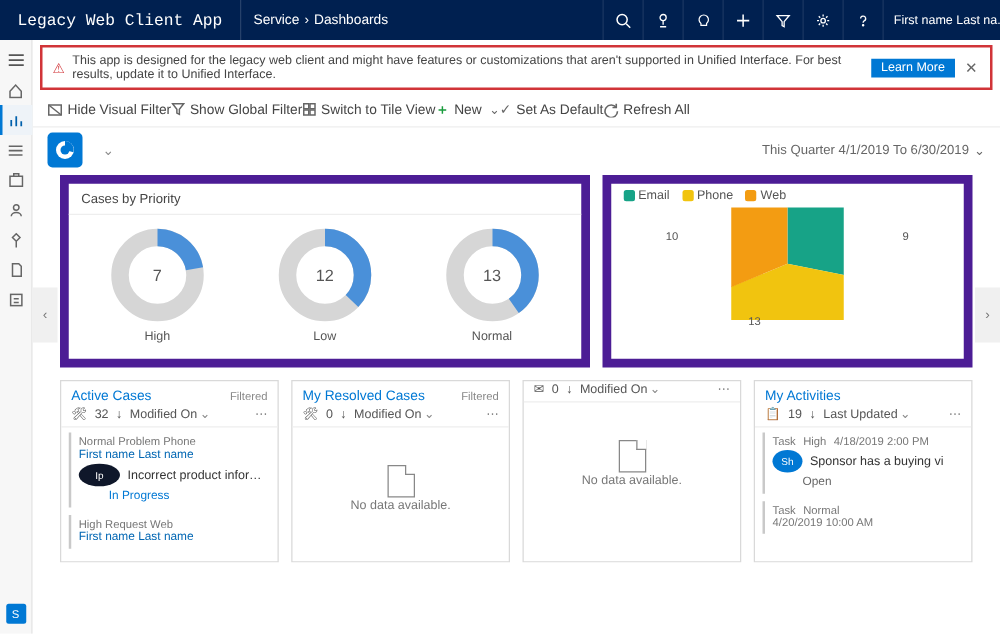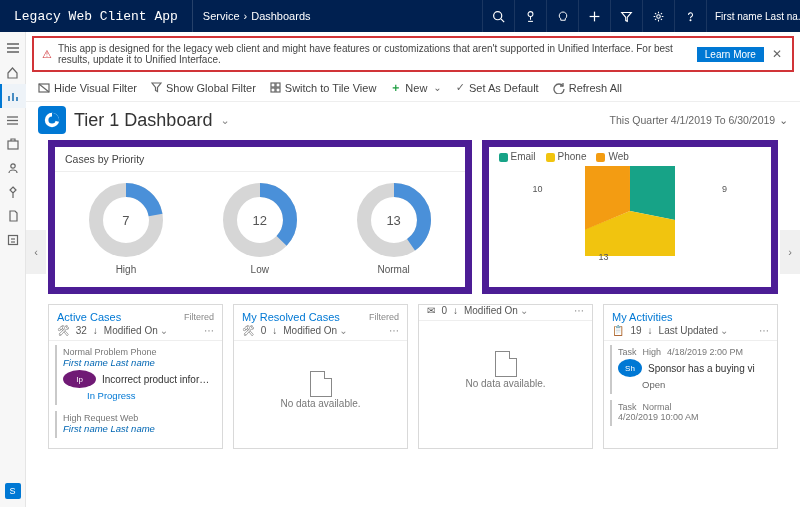--- a/index.html
+++ b/index.html
@@ -17,21 +17,21 @@
   .rail .r-icon { width: 26px; height: 24px; display: flex; align-items: center; justify-content: center; color: #555; cursor: pointer; }
   .rail .r-icon.active { border-left: 2px solid #0078d4; background:#eef3f8; }
   .rail .bottom { position: absolute; bottom: 4px; }
   .rail .s-badge { background:#0078d4; color:#fff; width:16px;height:16px; font-size:9px;display:flex;align-items:center;justify-content:center;border-radius:2px;}
   .main { flex: 1; display: flex; flex-direction: column; overflow: hidden; }
   .alert-wrap { margin: 4px 6px 2px 6px; border: 2px solid #d13438; padding: 5px 8px; display:flex; align-items:center; gap:6px; background:#fff; }
   .alert-wrap .warn-icon { color:#d13438; font-size:11px; }
   .alert-wrap .msg { flex:1; font-size:10px; color:#444; }
   .alert-wrap .learn { background:#0078d4; color:#fff; font-size:10px; padding:2px 8px; cursor:pointer; }
   .alert-wrap .close { color:#666; cursor:pointer; font-size:12px; padding:0 2px;}
-  .cmdbar { display:flex; align-items:center; gap:14px; padding: 6px 12px; font-size:11px; color:#444; border-bottom:1px solid #eee;}
+  .cmdbar { display:flex; align-items:center; padding: 6px 12px; font-size:11px; color:#444; border-bottom:1px solid #eee;}
   .cmdbar .cmd { display:flex; align-items:center; gap:4px; cursor:pointer; }
   .cmdbar .sep-dd::after { content:"⌄"; font-size:10px; color:#666; margin-left:2px;}
   .cmdbar .plus { color:#1a9c3e; font-weight:bold;}
   .titlebar { display:flex; align-items:center; padding: 4px 12px 6px 12px; }
   .titlebar .pie-icon { width:28px;height:28px;border-radius:4px;background:#0078d4; display:flex;align-items:center;justify-content:center; margin-right:8px;}
   .titlebar h1 { font-size:18px; font-weight:300; color:#333;}
   .titlebar .dd { margin-left:8px; color:#888;}
   .titlebar .range { margin-left:auto; font-size:10.5px; color:#666; display:flex;align-items:center;gap:4px;}
   .content { position:relative; padding: 0 22px; overflow:hidden;}
   .scroll-chevron { position:absolute; top:90px; width:20px; height:44px; background:#f0f0f0; display:flex;align-items:center;justify-content:center; color:#777; cursor:pointer;}
@@ -58,23 +58,23 @@
   .phead .filtlbl { margin-left:auto; font-size:9px; color:#888;}
   .ptool { display:flex; align-items:center; gap:6px; padding:0 8px 4px 8px; color:#555; font-size:10px; border-bottom:1px solid #eee;}
   .ptool .more { margin-left:auto; color:#888;}
   .ptool .chev::after{content:"⌄"; margin-left:2px; color:#888;}
   .pbody { flex:1; padding:4px 6px; overflow:hidden; font-size:10px;}
   .nodata { display:flex; flex-direction:column; align-items:center; justify-content:center; color:#777; height:90px; gap:1px;}
   .doc-icon { width:22px;height:26px; border:1.5px solid #888; position:relative;}
   .doc-icon::before{ content:""; position:absolute; right:-1px;top:-1px;width:7px;height:7px;background:#fff;border-left:1.5px solid #888;border-bottom:1.5px solid #888;}
   .case-item { border-left:2px solid #c9c9c9; padding:2px 4px 4px 6px; margin-bottom:6px;}
   .case-item .meta { color:#777; font-size:9px;}
-  .case-item .owner { color:#0066b3; font-size:9.5px;font-style:italic;}
+  .case-item .owner { color:#0066b3; font-size:9.5px;}
   .case-row { display:flex; align-items:center; gap:6px; margin-top:2px;}
-  .case-row .av { width:39px;height:18px;border-radius:50%; background:#701a75; color:#fff; font-size:8px; display:flex;align-items:center;justify-content:center;}
+  .case-row .av { width:39px;height:18px;border-radius:50%; background:#0f172a; color:#fff; font-size:8px; display:flex;align-items:center;justify-content:center;}
   .case-row .title { font-size:10px; color:#333; white-space:nowrap; overflow:hidden; text-overflow:ellipsis;}
   .case-item .status { color:#0078d4; font-size:9.5px; margin-left:24px; margin-top:2px;}
   .act-item { border-left:2px solid #c9c9c9; padding:2px 4px 4px 6px; margin-bottom:6px;}
   .act-item .meta { color:#777; font-size:9px; display:flex; gap:6px;}
   .act-row { display:flex; align-items:center; gap:6px; margin-top:2px;}
   .act-row .av { width:24px;height:18px;border-radius:50%; background:#0078d4; color:#fff; font-size:8px; display:flex;align-items:center;justify-content:center;}
   .act-row .title { font-size:10px; color:#333; white-space:nowrap; overflow:hidden; text-overflow:ellipsis;}
   .act-item .status { color:#666; font-size:9.5px; margin-left:24px; margin-top:2px;}
   svg { display:block; }
 </style>
@@ -247,21 +247,20 @@
     </div>
 
     <div class="titlebar">
       <div class="pie-icon">
         <svg width="18" height="18" viewBox="0 0 20 20">
             <circle cx="10" cy="10" r="8" fill="#fff"></circle>
             <path d="M10 10 L10 2 A8 8 0 0 1 17.5 12 Z" fill="#0078d4"></path>
             <circle cx="10" cy="10" r="4" fill="#0078d4"></circle>
           </svg>
       </div>
-      <h1>Tier 1 Dashboard</h1>
       <span class="dd">⌄</span>
       <div class="range">
           <span>This Quarter 4/1/2019 To 6/30/2019</span>
           <span>⌄</span>
         </div>
     </div>
 
     <div class="content">
       <div class="scroll-chevron left">‹</div>
       <div class="scroll-chevron right">›</div>

